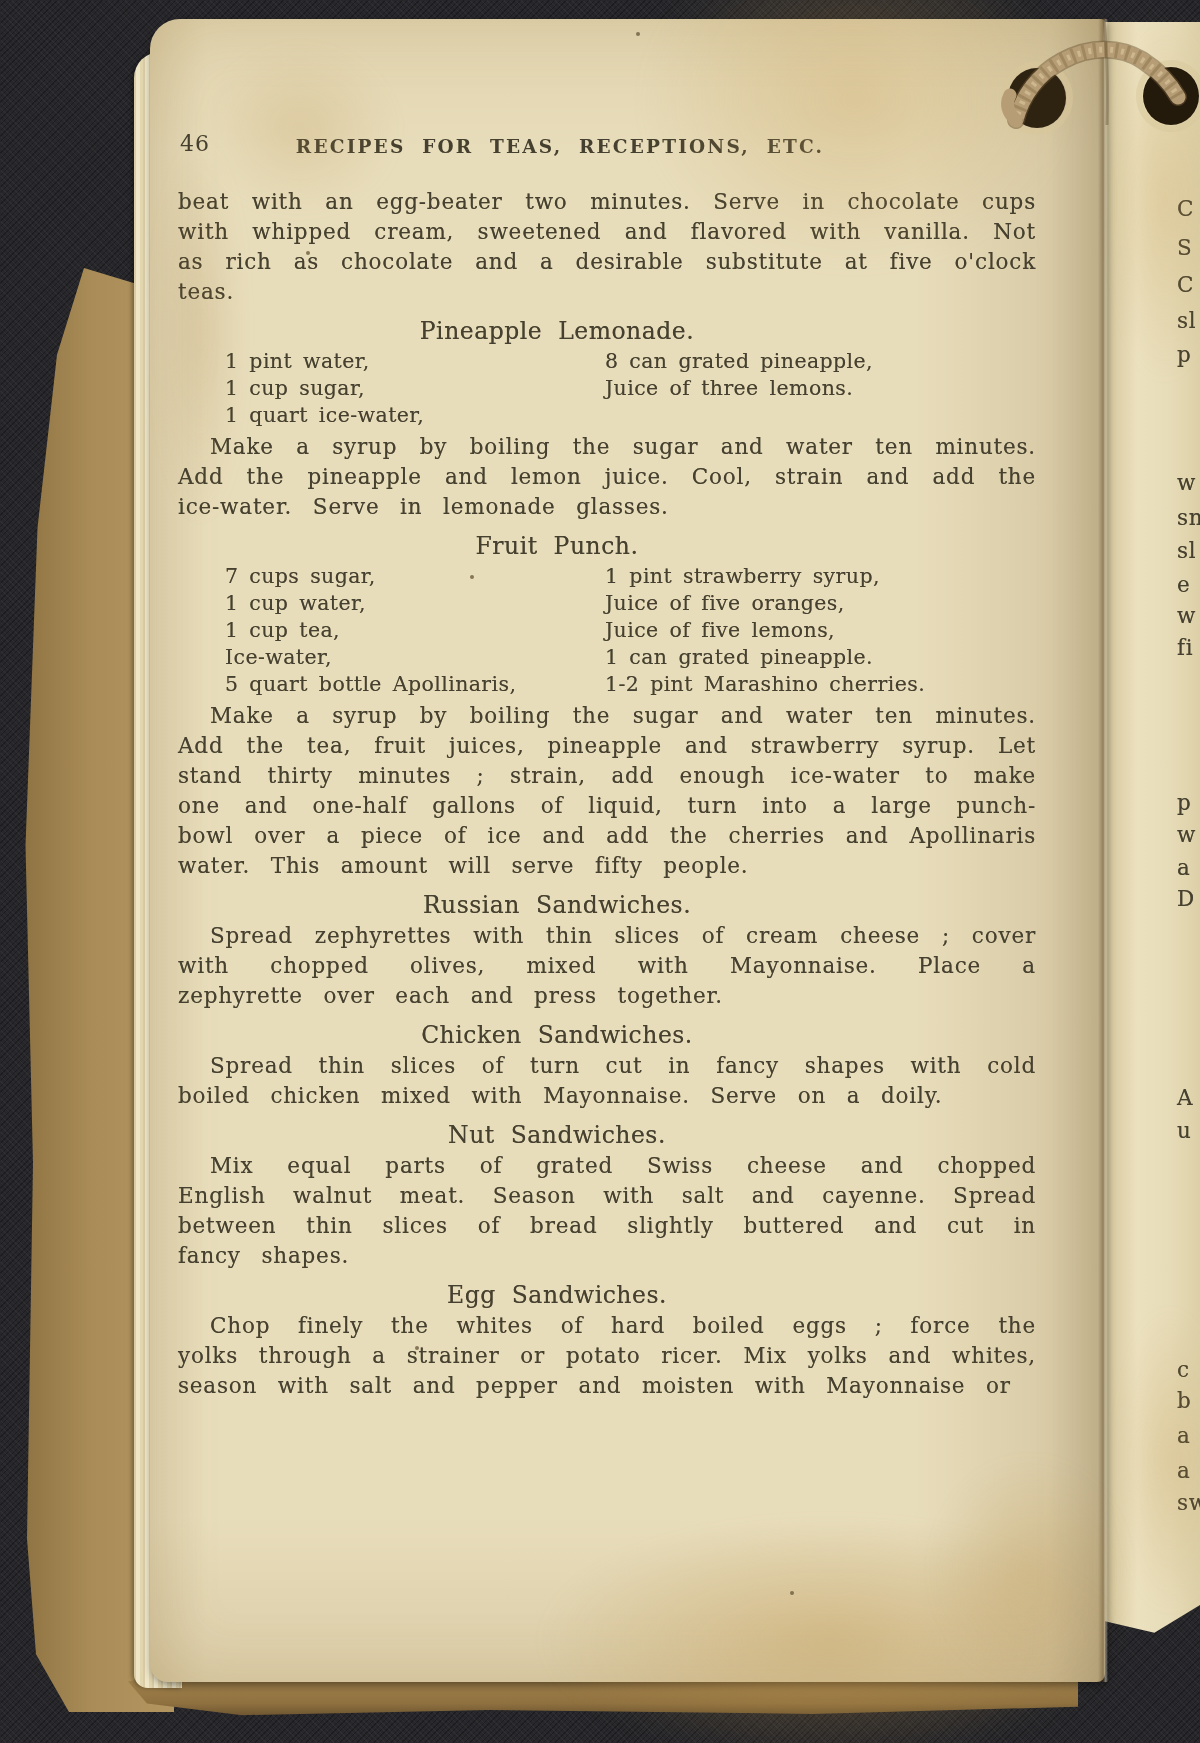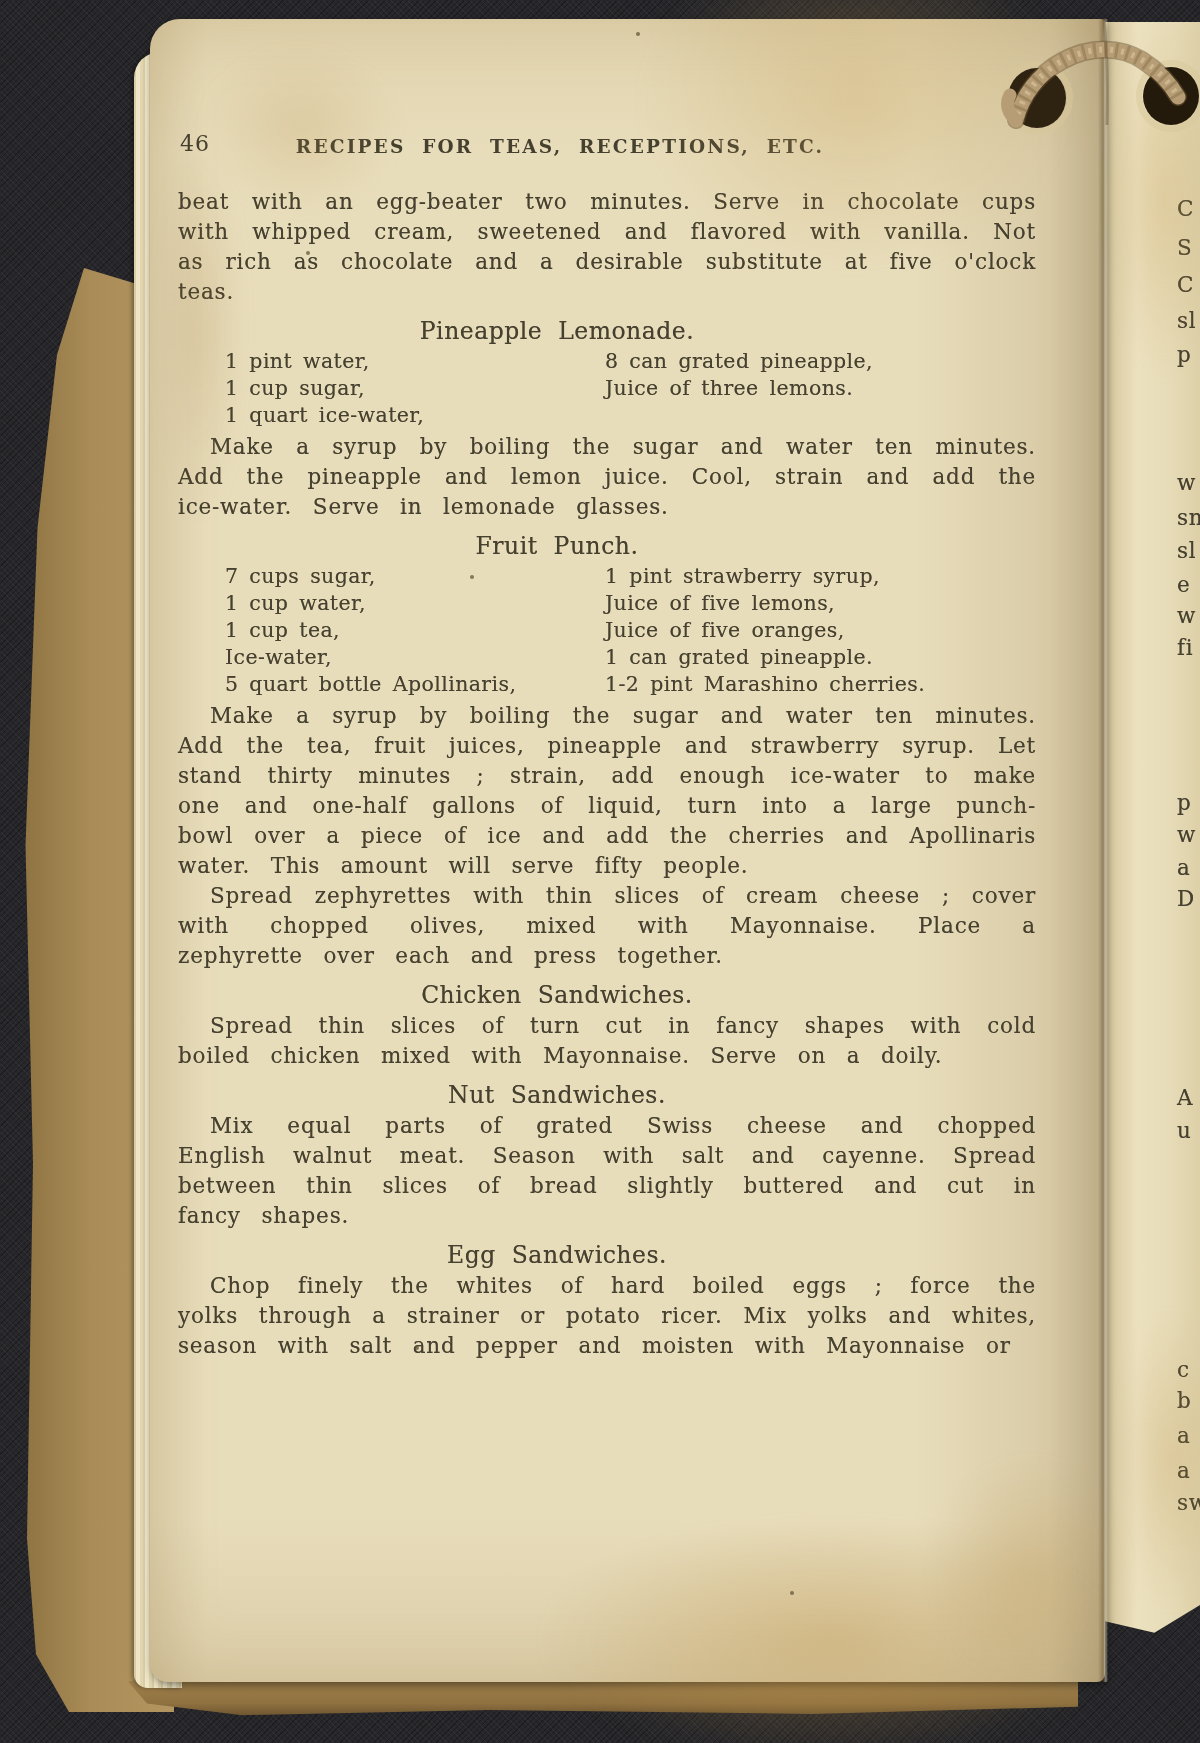--- a/index.html
+++ b/index.html
@@ -142,28 +142,29 @@
     <div class="ingredients">
       <div class="ing-left">
         <div>7 cups sugar,</div>
         <div>1 cup water,</div>
         <div>1 cup tea,</div>
         <div>Ice-water,</div>
         <div>5 quart bottle Apollinaris,</div>
       </div>
       <div class="ing-right">
         <div>1 pint strawberry syrup,</div>
+        <div>Juice of five oranges,</div>
         <div>Juice of five lemons,</div>
-        <div>Juice of five oranges,</div>
         <div>1 can grated pineapple.</div>
         <div>1-2 pint Marashino cherries.</div>
       </div>
     </div>
     <p class="body indent">Make a syrup by boiling the sugar and water ten minutes.  Add the tea, fruit juices, pineapple and strawberry syrup.  Let stand thirty minutes ; strain, add enough ice-water to make one and one-half gallons of liquid, turn into a large punch-bowl over a piece of ice and add the cherries and Apollinaris water.  This amount will serve fifty people.</p>
 
+    <h2 class="recipe">Russian Sandwiches.</h2>
     <p class="body indent">Spread zephyrettes with thin slices of cream cheese ; cover with chopped olives, mixed with Mayonnaise.    Place a zephyrette over each and press together.</p>
 
     <h2 class="recipe">Chicken Sandwiches.</h2>
     <p class="body indent">Spread thin slices of turn cut in fancy shapes with cold boiled chicken mixed with Mayonnaise.   Serve on a doily.</p>
 
     <h2 class="recipe">Nut Sandwiches.</h2>
     <p class="body indent">Mix equal parts of grated Swiss cheese and chopped English walnut meat.   Season with salt and cayenne.   Spread between thin slices of bread slightly buttered and cut in fancy shapes.</p>
 
     <h2 class="recipe">Egg Sandwiches.</h2>
     <p class="body indent">Chop finely the whites of hard boiled eggs ;  force the yolks through a strainer or potato ricer.  Mix yolks and whites, season with salt and pepper and moisten with Mayonnaise or</p>

